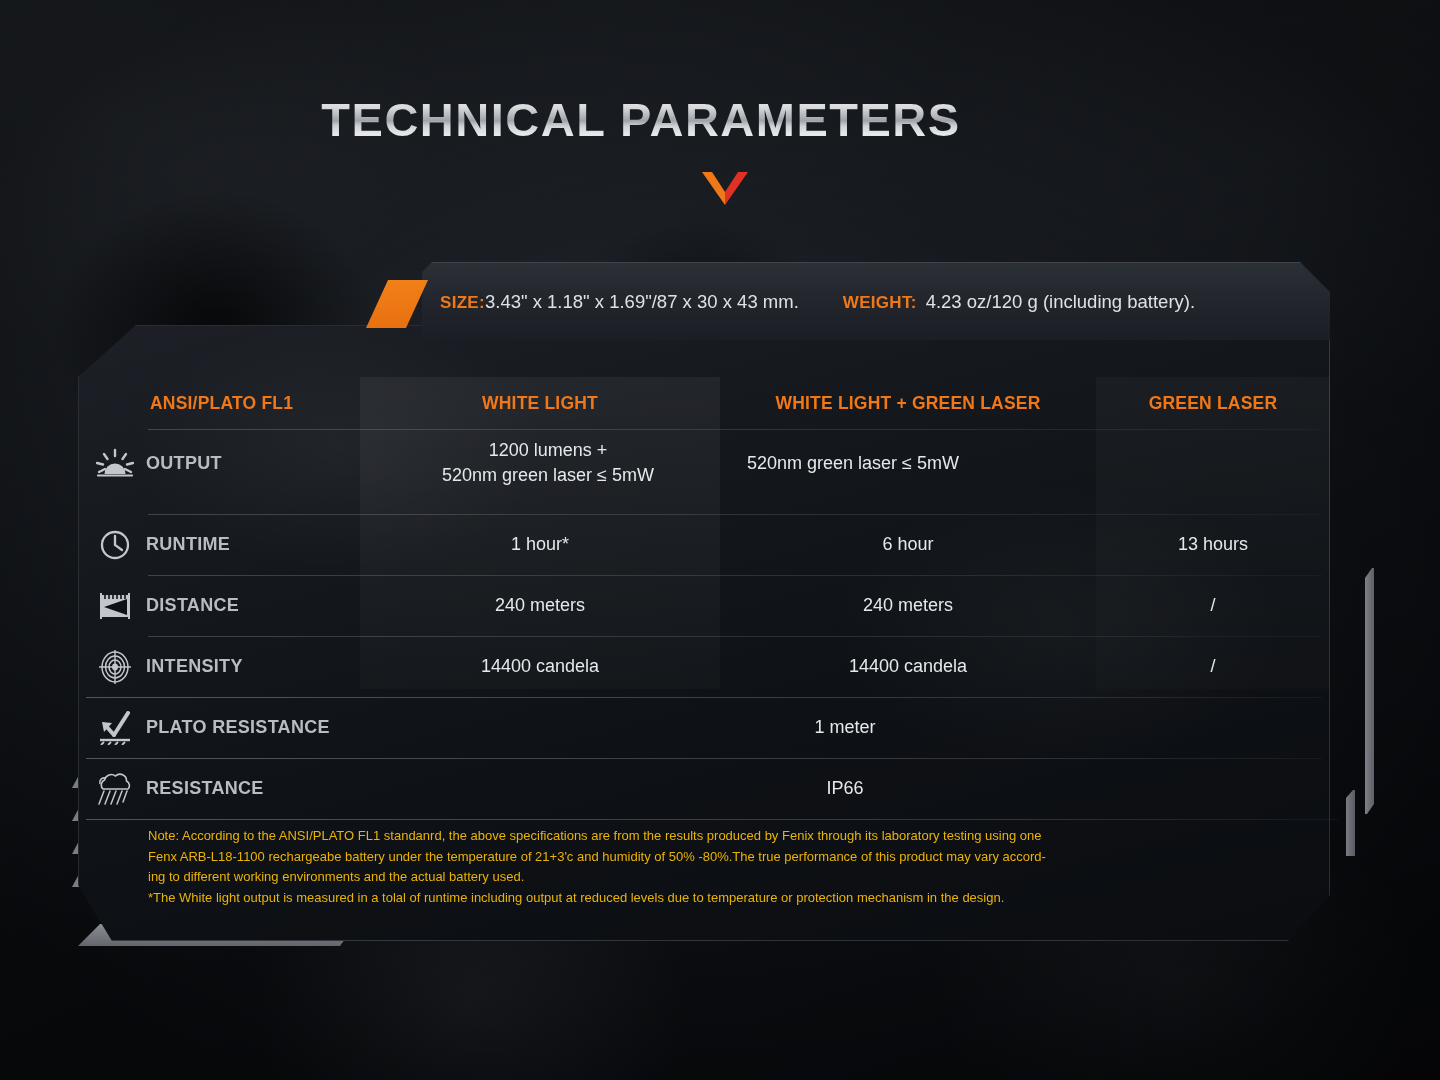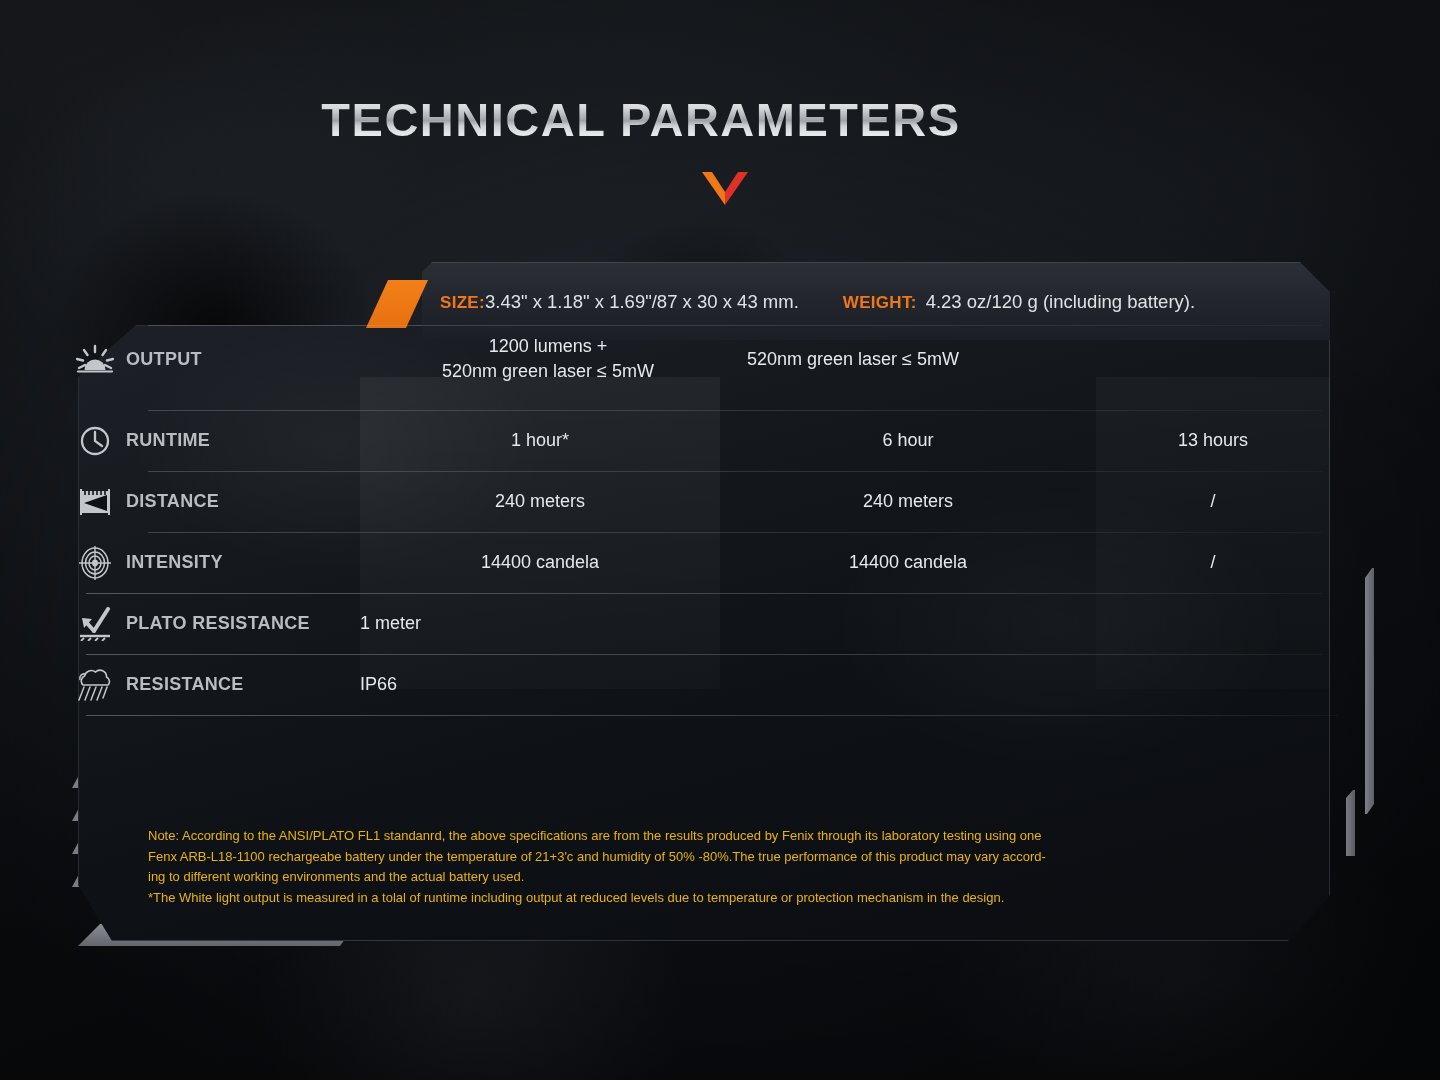--- a/index.html
+++ b/index.html
@@ -89,25 +89,25 @@
     background:linear-gradient(180deg, rgba(255,255,255,.055), rgba(255,255,255,.018));
     pointer-events:none; }
   .col-light3 { position:absolute; top:52px; left:1018px; width:234px; height:312px;
     background:linear-gradient(180deg, rgba(255,255,255,.030), rgba(255,255,255,.010));
     pointer-events:none; }
 
   .row { position:relative; display:flex; align-items:center; }
   .rowline { position:absolute; left:70px; right:8px; height:1px;
     background:linear-gradient(90deg, rgba(160,168,180,.30), rgba(160,168,180,.16) 70%, rgba(160,168,180,.05)); }
 
-  .c0 { width:282px; display:flex; align-items:center; padding-left:48px; }
+  .c0 { width:282px; display:flex; align-items:center; padding-left:68px; }
   .c1 { width:360px; text-align:center; }
   .c2 { width:376px; text-align:center; }
   .c3 { width:234px; text-align:center; }
-  .cspan { width:970px; }
+  .cspan { width:970px; text-align:center; }
 
   .hdr-txt { color:#f07818; font-weight:bold; font-size:17.5px; letter-spacing:.2px; }
   .lbl-txt { color:#b9bdc2; font-weight:bold; font-size:18px; letter-spacing:.3px; }
   .val-txt { color:#e6e9ec; font-size:18px; line-height:25px; }
 
   .icon { width:42px; margin-left:-52px; margin-right:10px; display:flex;
           align-items:center; justify-content:center; }
 
   
   .note { position:absolute; left:148px; top:826px; width:1162px;
@@ -161,20 +161,28 @@
       <span class="hb-val">4.23 oz/120 g (including battery).</span>
     </div>
   </div>
 </div>
 <div class="orange-par"></div>
 
 <div class="table">
   <div class="col-light"></div>
   <div class="col-light3"></div>
 
+  <div class="row" style="height:52px;margin-top:52px;">
+    <div class="c0" style="padding-left:72px;">
+      <span class="hdr-txt">ANSI/PLATO FL1</span>
+    </div>
+    <div class="c1"><span class="hdr-txt">WHITE LIGHT</span></div>
+    <div class="c2"><span class="hdr-txt">WHITE LIGHT + GREEN LASER</span></div>
+    <div class="c3"><span class="hdr-txt">GREEN LASER</span></div>
+  </div>
 
   <div class="row" style="height:68px;">
     <div class="rowline" style="top:0;"></div>
     <div class="c0">
       <span class="icon">
         <svg width="38" height="30" viewBox="0 0 38 30">
           <g stroke="#c3c7cc" stroke-width="2.4" stroke-linecap="round">
             <path d="M19 2 L19 8"></path>
               <path d="M8 6 L11.5 11"></path>
               <path d="M30 6 L26.5 11"></path>

